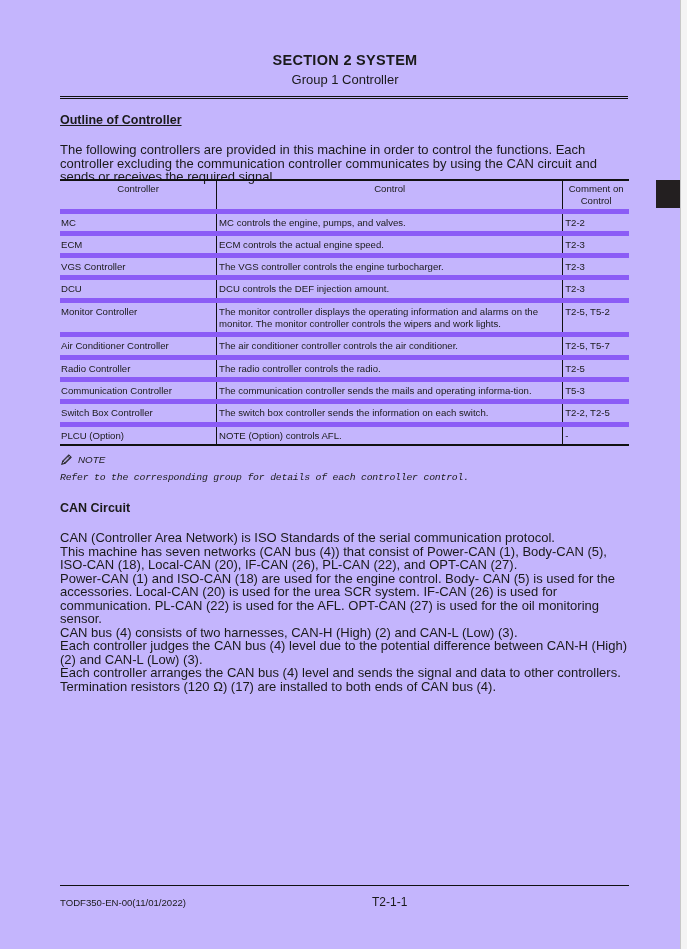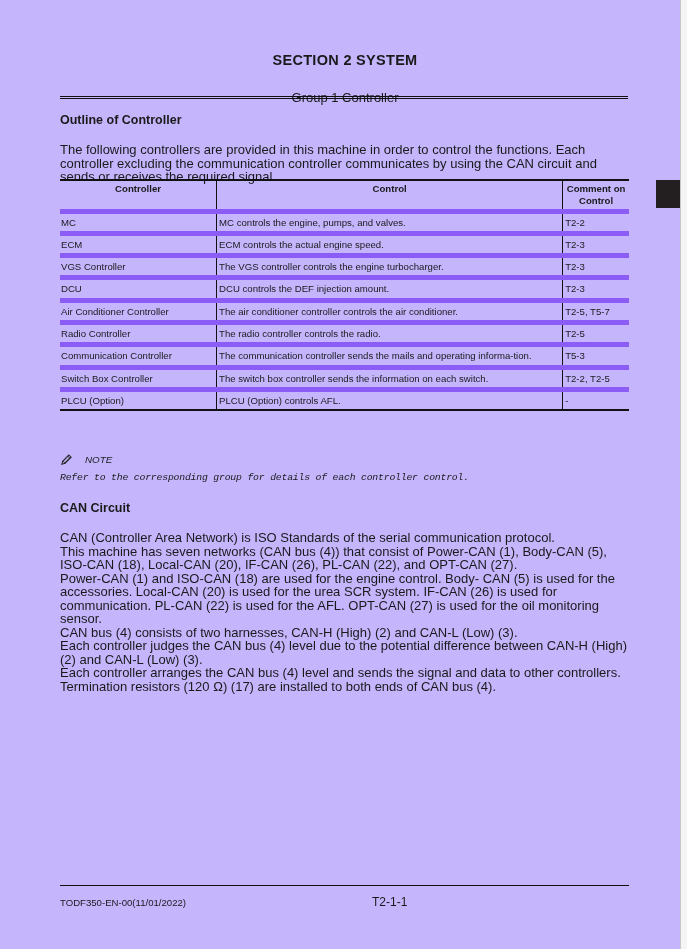--- a/index.html
+++ b/index.html
@@ -4,40 +4,40 @@
   <style>
     html, body { margin: 0; padding: 0; }
     body {
       width: 687px; height: 949px; position: relative; overflow: hidden;
       background: #ffffff; color: #1a1a1a;
       font-family: "Liberation Sans", "DejaVu Sans", sans-serif;
     }
     .page { position: absolute; left: 0; top: 0; width: 680px; height: 949px; background: #c4b5fd; }
     .gutter { position: absolute; left: 680px; top: 0; width: 7px; height: 949px; background: #f4f4f4; border-left: 1px solid #c8c8c8; box-sizing: border-box; }
     .section-title { position: absolute; left: 60px; width: 570px; top: 52px; text-align: center; font-weight: bold; font-size: 14.5px; letter-spacing: 0.3px; }
-    .group-title { position: absolute; left: 60px; width: 570px; top: 90px; text-align: center; font-size: 13px; }
+    .group-title { position: absolute; left: 60px; width: 570px; top: 72px; text-align: center; font-size: 13px; }
     .double-rule { position: absolute; left: 60px; width: 568px; top: 96px; height: 3px; border-top: 1.5px solid #111; border-bottom: 1.5px solid #111; box-sizing: content-box; height: 1px; }
     .heading { position: absolute; left: 60px; font-weight: bold; font-size: 12.5px; }
-    .h-outline { top: 113px; }
+    .h-outline { top: 113px; text-decoration: underline; }
     .h-can { top: 501px; }
     .para { position: absolute; left: 60px; width: 570px; font-size: 13px; line-height: 13.5px; }
     .intro { top: 143px; }
     .tab-mark { position: absolute; left: 656px; top: 180px; width: 24px; height: 28px; background: #231f20; }
 
     table.ctrl { position: absolute; left: 60px; top: 179px; width: 569px; border-collapse: collapse; font-size: 9.6px; line-height: 12.3px; }
     table.ctrl { border-top: 2px solid #111; border-bottom: 2px solid #111; }
-    table.ctrl th { font-weight: bold; text-align: center; vertical-align: top; padding: 2px 2px 1px 2px; }
+    table.ctrl th { font-weight: normal; text-align: center; vertical-align: top; padding: 2px 2px 1px 2px; }
     table.ctrl td { vertical-align: top; padding: 3px 2px 2px 2px; }
     table.ctrl tr + tr td, table.ctrl tbody tr td { border-top: 5px solid #8b5cf6; margin-top: 14px; }
     table.ctrl td.c1, table.ctrl th.c1 { width: 153px; border-right: 1px solid #111; }
     table.ctrl td.c2, table.ctrl th.c2 { width: 344px; border-right: 1px solid #111; }
     table.ctrl td.c3, table.ctrl th.c3 { width: 62px; }
     table.ctrl td.c1 { padding-left: 1px; }
 
-    .note { position: absolute; left: 60px; top: 453px; font-style: italic; font-size: 9.8px; display: flex; align-items: center; gap: 12px; }
+    .note { position: absolute; left: 60px; top: 453px; font-style: italic; font-size: 9.8px; display: flex; align-items: center; gap: 5px; }
     .note-icon { width: 13px; height: 13px; }
     .note-text { position: absolute; left: 60px; top: 472px; font-style: italic; font-size: 9.8px; letter-spacing: -0.2px; font-family: Liberation Mono, monospace; }
     .can-body { top: 531px; }
     .can-body p { margin: 0; }
 
     .footer-rule { position: absolute; left: 60px; width: 569px; top: 885px; border-top: 1px solid #111; }
     .footer-left { position: absolute; left: 60px; top: 897px; font-size: 9.6px; }
     .footer-center { position: absolute; left: 327px; top: 895px; font-size: 12px; margin-left: 45px; }
   </style>
 </head>
@@ -76,20 +76,25 @@
         <td class="c1">VGS Controller</td>
         <td class="c2">The VGS controller controls the engine turbocharger.</td>
         <td class="c3">T2-3</td>
       </tr>
       <tr>
         <td class="c1">DCU</td>
         <td class="c2">DCU controls the DEF injection amount.</td>
         <td class="c3">T2-3</td>
       </tr>
       <tr>
+        <td class="c1">Monitor Controller</td>
+        <td class="c2">The monitor controller displays the operating information and alarms on the monitor. The monitor controller controls the wipers and work lights.</td>
+        <td class="c3">T2-5, T5-2</td>
+      </tr>
+      <tr>
         <td class="c1">Air Conditioner Controller</td>
         <td class="c2">The air conditioner controller controls the air conditioner.</td>
         <td class="c3">T2-5, T5-7</td>
       </tr>
       <tr>
         <td class="c1">Radio Controller</td>
         <td class="c2">The radio controller controls the radio.</td>
         <td class="c3">T2-5</td>
       </tr>
       <tr>
@@ -97,21 +102,21 @@
         <td class="c2">The communication controller sends the mails and operating informa-tion.</td>
         <td class="c3">T5-3</td>
       </tr>
       <tr>
         <td class="c1">Switch Box Controller</td>
         <td class="c2">The switch box controller sends the information on each switch.</td>
         <td class="c3">T2-2, T2-5</td>
       </tr>
       <tr>
         <td class="c1">PLCU (Option)</td>
-        <td class="c2">PLCU (Option) controls AFL.</td>
+        <td class="c2">NOTE (Option) controls AFL.</td>
         <td class="c3">-</td>
       </tr>
     </tbody>
   </table>
 
   <div class="note">
     <svg class="note-icon" viewBox="0 0 14 14">
       <path d="M2 12 L3 8.5 L9.5 2 L12 4.5 L5.5 11 Z" fill="none" stroke="#222" stroke-width="1.1"></path>
       <path d="M3 8.5 L5.5 11" stroke="#222" stroke-width="1"></path>
       <path d="M8.3 3.2 L10.8 5.7" stroke="#222" stroke-width="1"></path>

